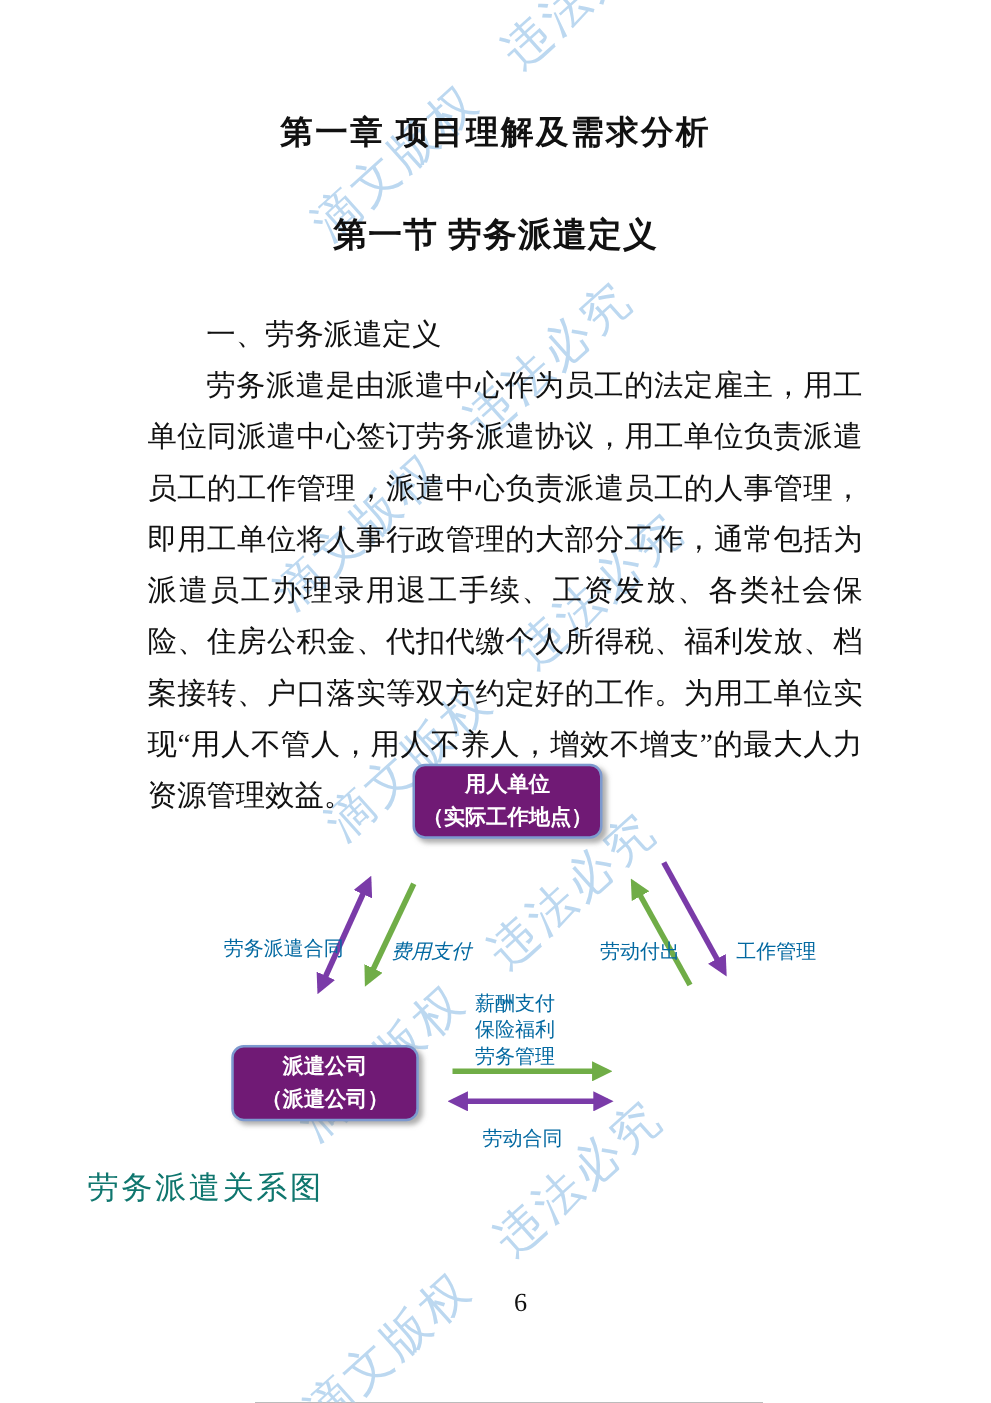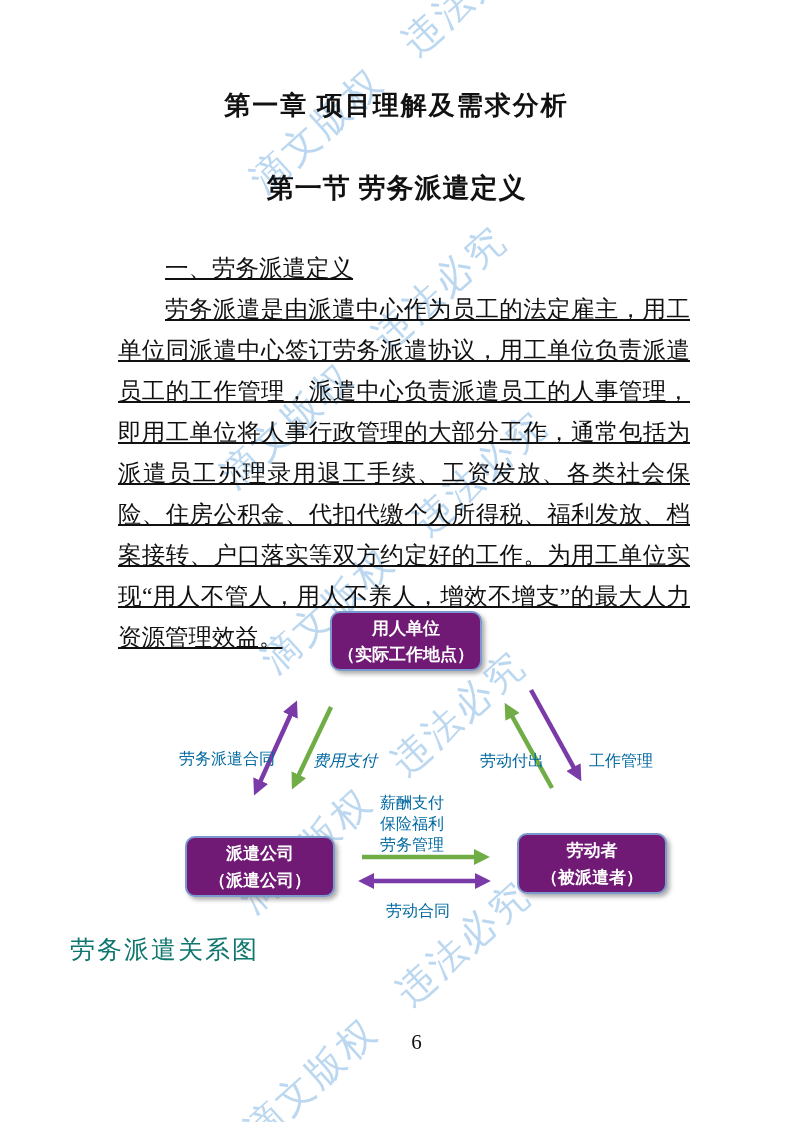--- a/index.html
+++ b/index.html
@@ -36,21 +36,21 @@
   .chapter-title{
     position:absolute;top:88px;left:0;right:0;
     text-align:center;font-size:26px;font-weight:bold;letter-spacing:2px;
   }
   .section-title{
     position:absolute;top:170px;left:0;right:0;
     text-align:center;font-size:27px;font-weight:bold;letter-spacing:1px;
   }
   .body-block{
     position:absolute;top:248px;left:118px;width:572px;
-    font-size:23.5px;line-height:41px;text-align:justify;text-decoration:underline;
+    font-size:23.5px;line-height:41px;text-align:justify;
   }
   .body-block .indent{text-indent:2em;margin:0;}
   
   .diagram{position:absolute;left:0;top:595px;width:793px;height:380px;}
   .diagram svg{position:absolute;left:0;top:0;}
   .node{
     position:absolute;
     border-radius:10px;
     background:#701a75;
     border:2px solid #7c99cf;
@@ -135,24 +135,20 @@
       </svg>
 
       <div class="node node-employer">
         <span>用人单位</span>
         <span>（实际工作地点）</span>
       </div>
       <div class="node node-agency">
         <span>派遣公司</span>
         <span>（派遣公司）</span>
       </div>
-      <div class="node node-worker">
-        <span>劳动者</span>
-        <span>（被派遣者）</span>
-      </div>
 
       <div class="edge-label lbl-dispatch-contract">劳务派遣合同</div>
       <div class="edge-label lbl-fee-payment">费用支付</div>
       <div class="edge-label lbl-labor-effort">劳动付出</div>
       <div class="edge-label lbl-work-management">工作管理</div>
       <div class="edge-label lbl-salary">
         <div>薪酬支付</div>
         <div>保险福利</div>
         <div>劳务管理</div>
       </div>

